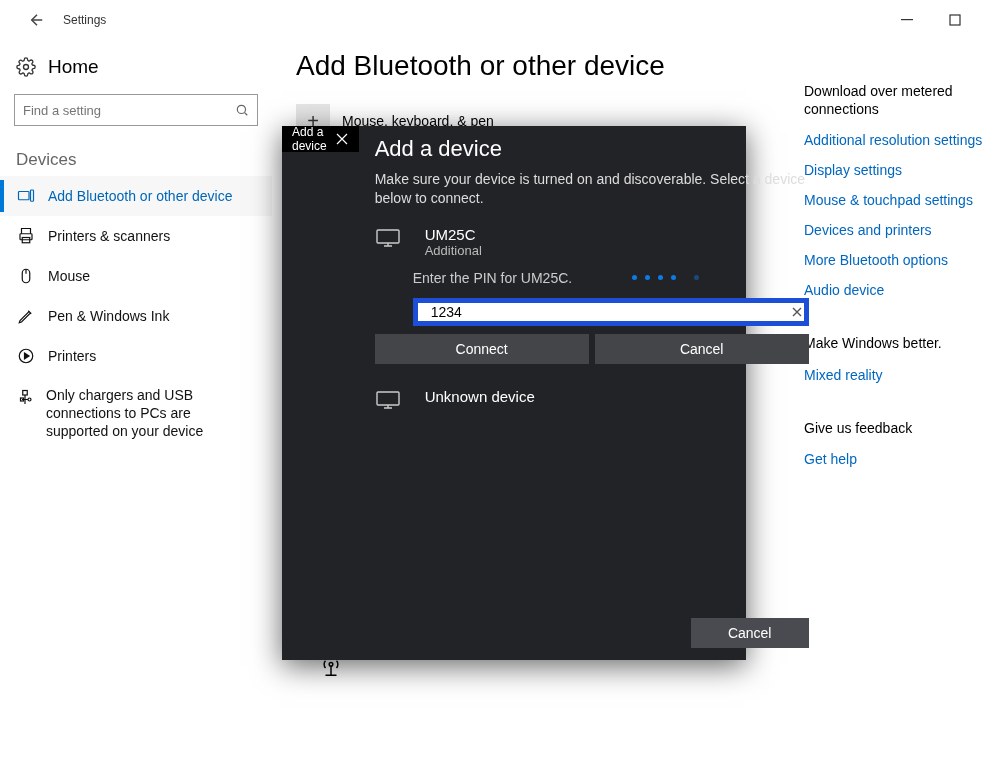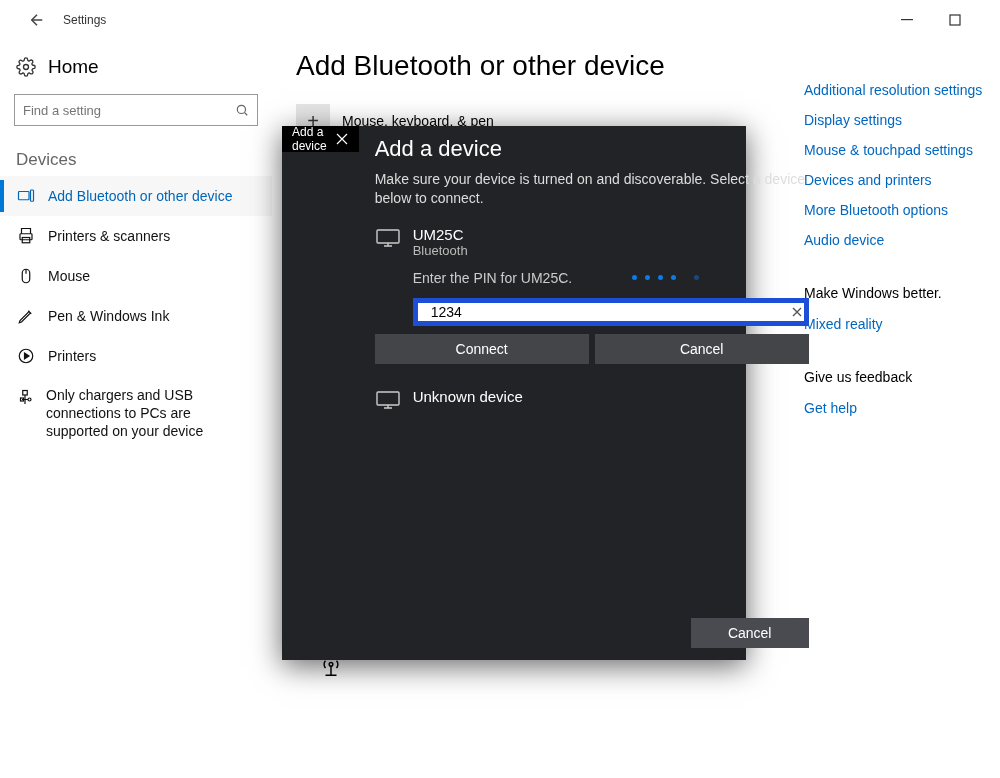--- a/index.html
+++ b/index.html
@@ -51,21 +51,21 @@
     background: #222327;
     color: #fff;
     box-shadow: 0 6px 28px rgba(0,0,0,0.6);
     display: flex; flex-direction: row;
   }
   .dlg-titlebar { height: 26px; background: #000; display:flex; align-items:center; padding: 0 10px; font-size: 12px; justify-content: space-between; }
   .dlg-close { width: 22px; height: 22px; display:flex; align-items:center; justify-content:center; cursor:pointer; }
   .dlg-body { padding: 10px 16px 12px; display:flex; flex-direction:column; flex:1; }
   .dlg-heading { font-size: 22px; font-weight: 400; margin-bottom: 8px; }
   .dlg-sub { font-size: 14px; color: #ddd; line-height: 1.35; margin-bottom: 14px; }
-  .dev-item { display:flex; gap: 12px; align-items:flex-start; padding: 4px 0 10px; }
+  .dev-item { display:flex; gap: 24px; align-items:flex-start; padding: 4px 0 10px; }
   .dev-icon { width: 26px; height: 20px; margin-top: 2px; display:flex; align-items:center; justify-content:center; }
   .dev-text .dev-name { font-size: 15px; color:#fff; }
   .dev-text .dev-status { font-size: 13px; color:#bbb; }
   .pin-row { display:flex; align-items:center; gap: 60px; padding-left: 38px; margin: 2px 0 6px; font-size: 14px; color:#ccc; }
   .dots { display:flex; gap:8px; }
   .dot { width:5px; height:5px; border-radius:50%; background:#0a84ff; opacity:.9; }
   .dot:last-child { opacity:.4; margin-left: 10px; }
   .pin-input-wrap { margin: 6px 0 8px 38px; position:relative; }
   .pin-input { width: 396px; height: 28px; background:#fff; border:5px solid #1d4ed8; outline:none; padding: 0 26px 0 13px; font-size: 14px; color:#000; }
   .pin-clear { position:absolute; right: 6px; top: 50%; transform: translateY(-50%); color:#555; cursor:pointer; font-size: 14px; }
@@ -200,20 +200,21 @@
         <svg width="22" height="22" viewBox="0 0 24 24" fill="none" stroke="#000" stroke-width="1.6">
             <circle cx="12" cy="8" r="2"></circle>
             <path d="M12 10v10M6 20h12"></path>
             <path d="M6 4c-2 2-2 6 0 8M18 4c2 2 2 6 0 8"></path>
           </svg>
       </span>
     </div>
   </div>
 
   <div class="rightcol">
+    <div class="rc-text">Download over metered connections</div>
     <a class="rc-link">Additional resolution settings</a>
     <a class="rc-link">Display settings</a>
     <a class="rc-link">Mouse &amp; touchpad settings</a>
     <a class="rc-link">Devices and printers</a>
     <a class="rc-link">More Bluetooth options</a>
     <a class="rc-link">Audio device</a>
     <div class="rc-spacer"></div>
     <div class="rc-text">Make Windows better.</div>
     <a class="rc-link">Mixed reality</a>
     <div class="rc-spacer"></div>
@@ -237,21 +238,21 @@
 
     <div class="dev-item">
       <span class="dev-icon">
         <svg width="24" height="18" viewBox="0 0 24 18" fill="none" stroke="#ccc" stroke-width="1.4">
             <rect x="1" y="1" width="22" height="13" rx="1"></rect>
             <path d="M8 17h8M12 14v3"></path>
           </svg>
       </span>
       <div class="dev-text">
         <div class="dev-name">UM25C</div>
-        <div class="dev-status">Bluetooth</div>
+        <div class="dev-status">Additional</div>
       </div>
     </div>
 
     <div class="pin-row">
       <span>Enter the PIN for UM25C.</span>
       <span class="dots">
         <span class="dot"></span>
           <span class="dot"></span>
           <span class="dot"></span>
           <span class="dot"></span>

